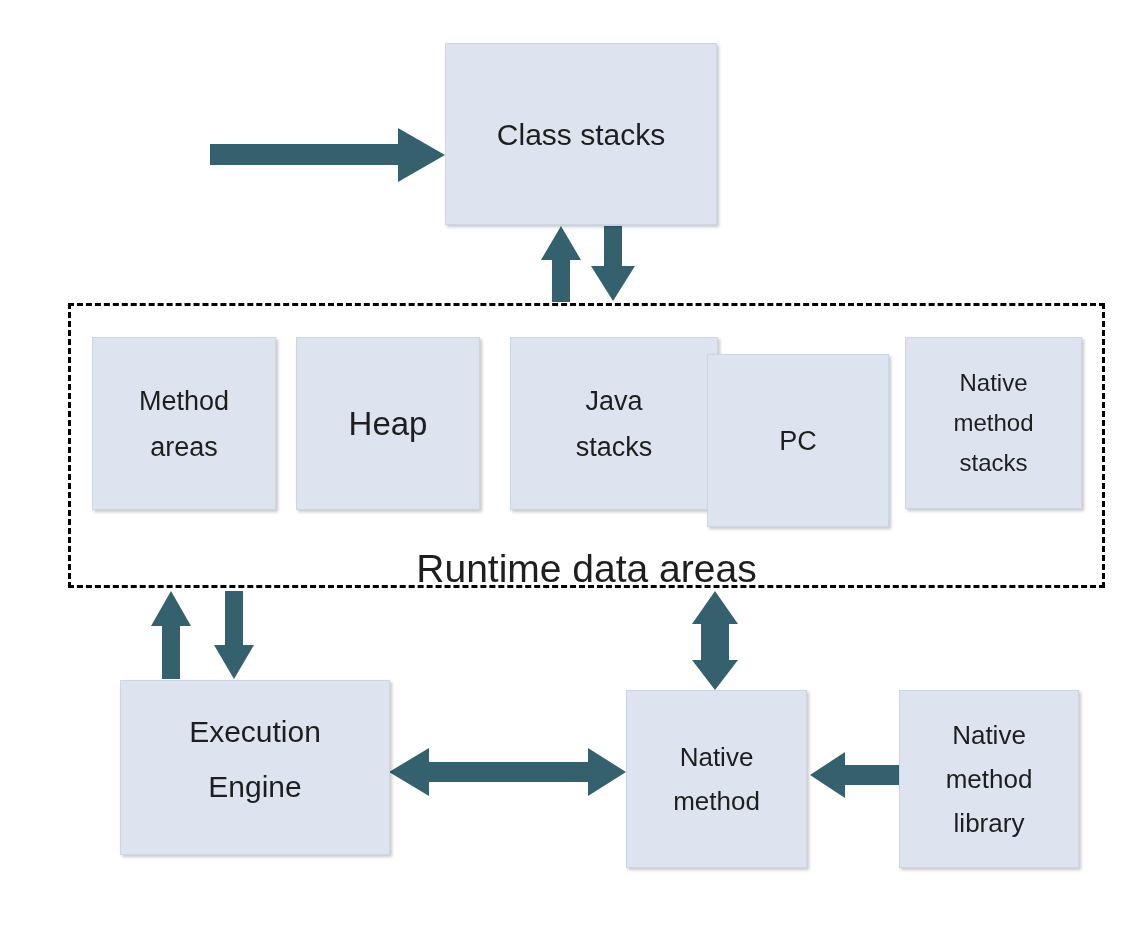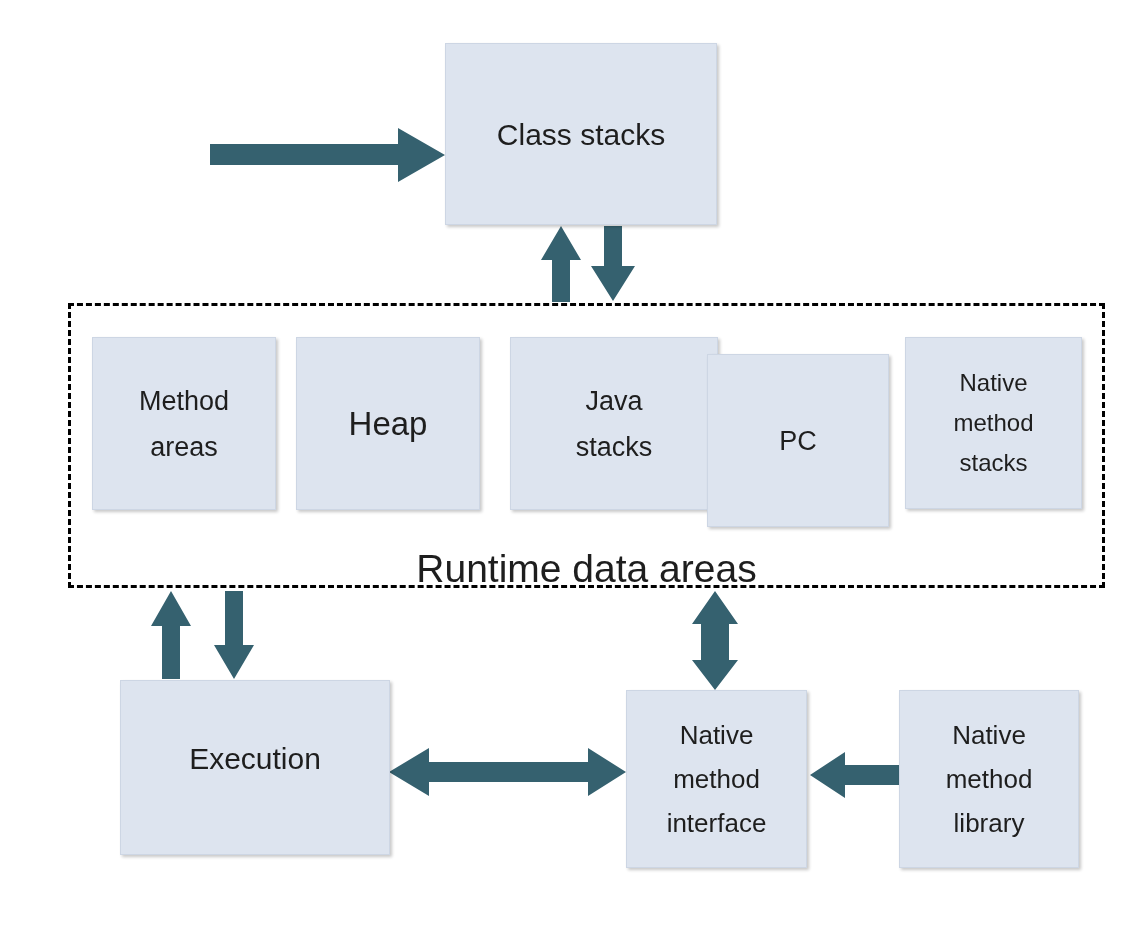--- a/index.html
+++ b/index.html
@@ -102,26 +102,26 @@
   <div class="node n-nms">
     <div>Native</div>
     <div>method</div>
     <div>stacks</div>
   </div>
 
   <div class="label l-runtime">Runtime data areas</div>
 
   <div class="node n-engine">
     <div>Execution</div>
+    <div>Engine</div>
   </div>
 
   <div class="node n-nmi">
     <div>Native</div>
     <div>method</div>
-    <div>interface</div>
   </div>
 
   <div class="node n-nml">
     <div>Native</div>
     <div>method</div>
     <div>library</div>
   </div>
 
 </div>
 

